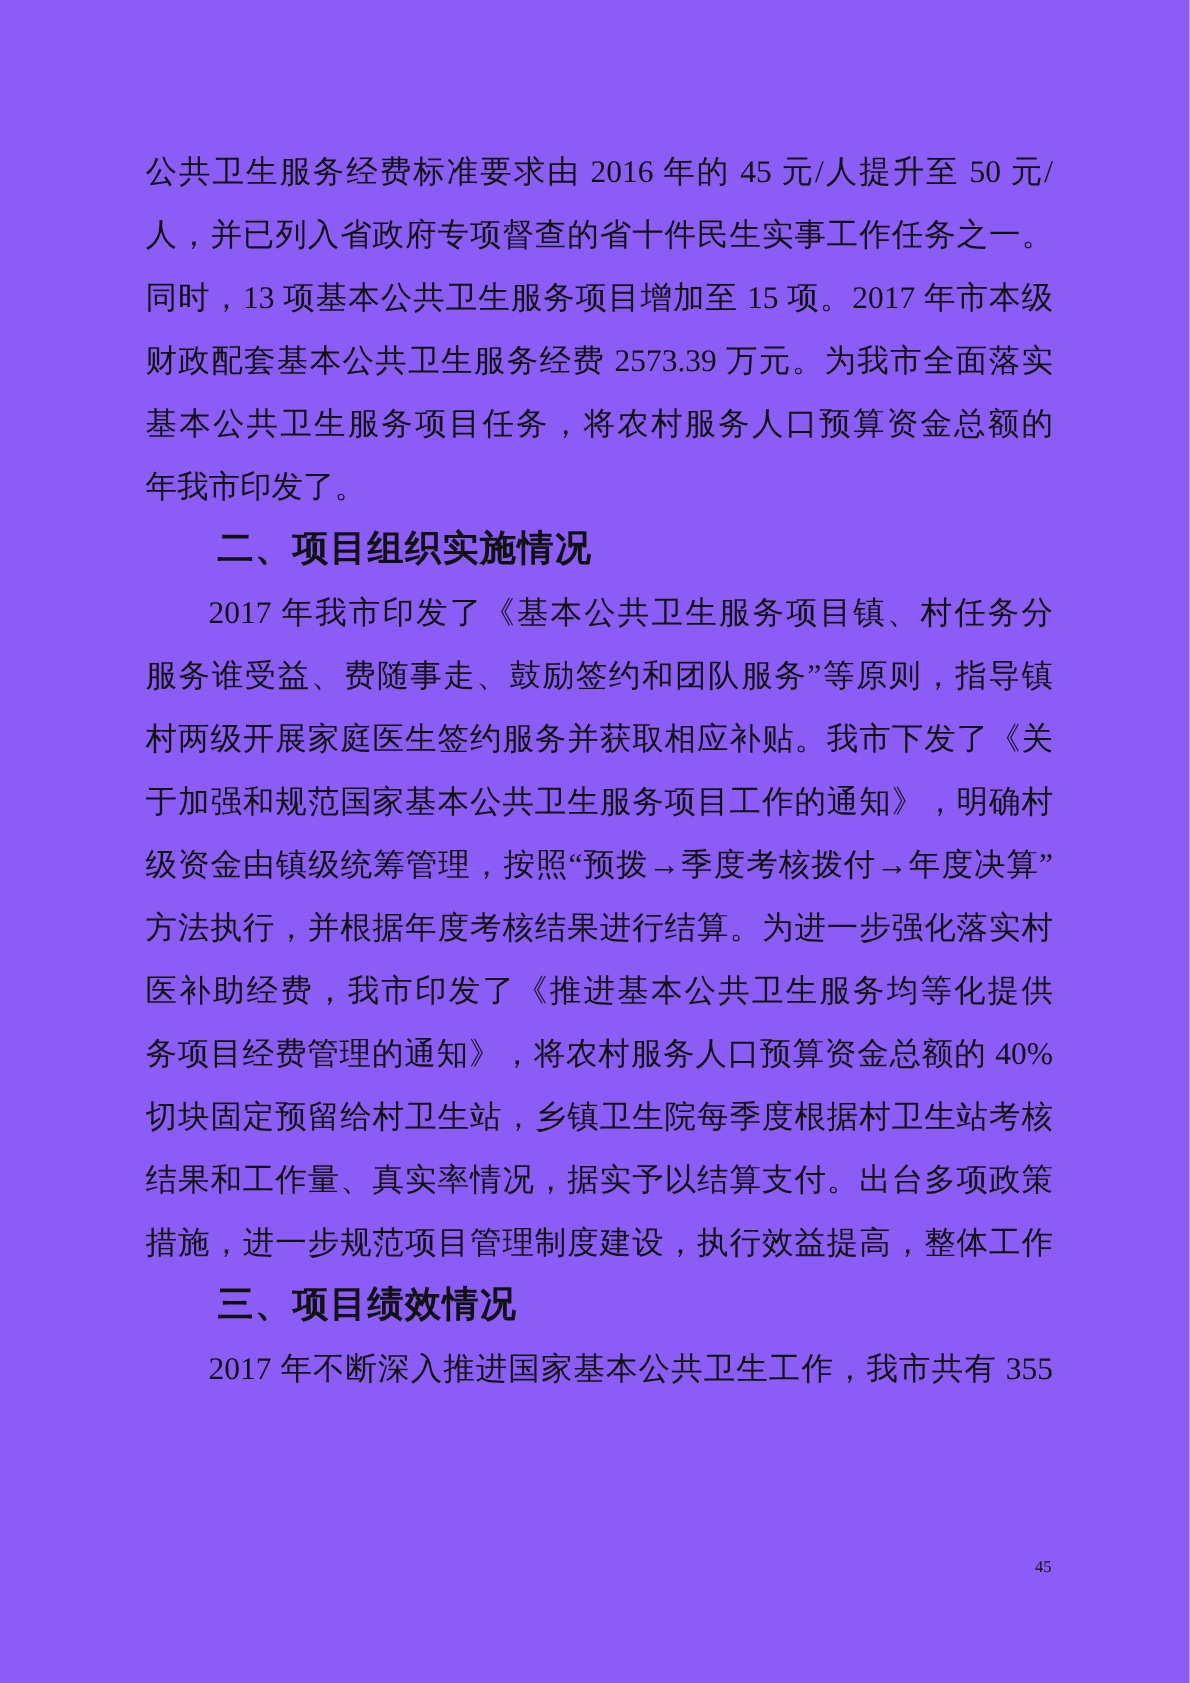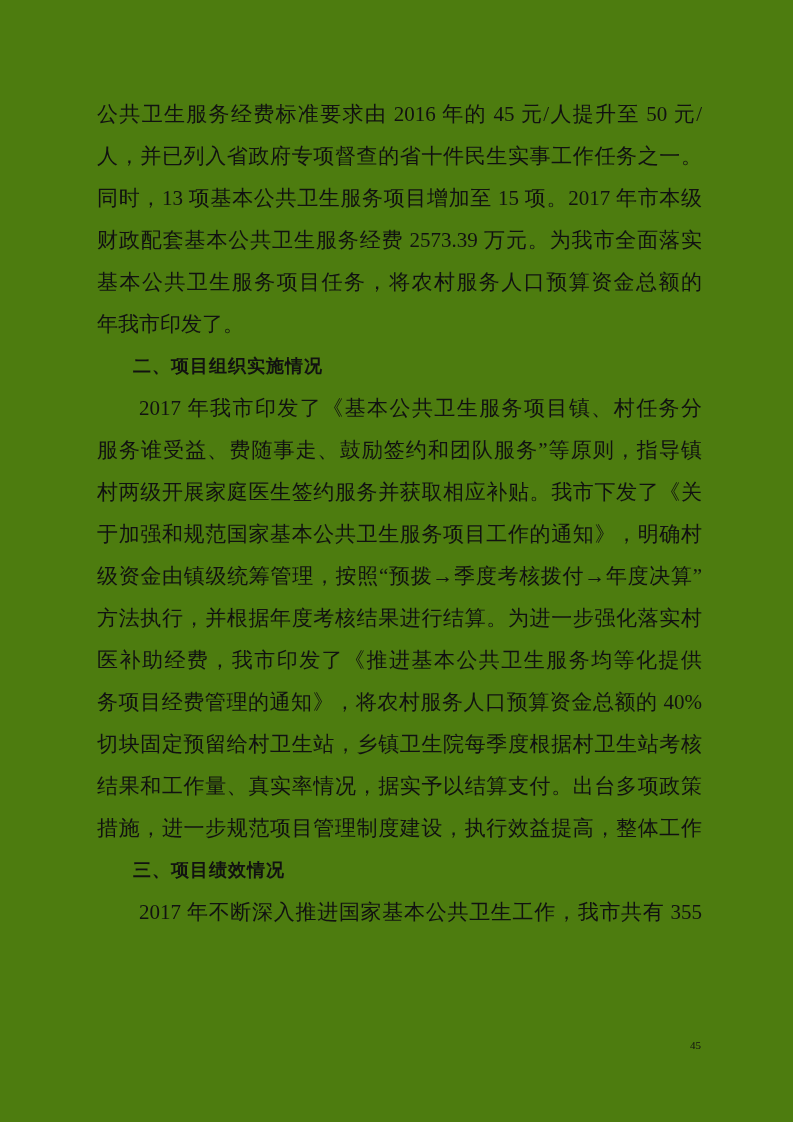--- a/index.html
+++ b/index.html
@@ -11,21 +11,21 @@
     width: 793px;
     height: 1122px;
     position: relative;
     overflow: hidden;
     font-family: "Liberation Serif", "DejaVu Serif", serif;
     color: #111111;
   }
   .page {
     position: absolute;
     inset: 0;
-    background: #4d7c0f;
+    background: #8b5cf6;
   }
   .content {
     position: absolute;
     left: 97px;
     top: 93px;
     width: 605px;
   }
   .block { margin: 0; padding: 0; }
   .line {
     height: 42px;
@@ -38,21 +38,21 @@
   .line.justify {
     text-align: justify;
     text-align-last: justify;
   }
   .line.indent {
     text-indent: 2em;
   }
   .heading .line {
     font-family: "Liberation Sans", "DejaVu Sans", sans-serif;
     font-weight: 700;
-    font-size: 18px;
+    font-size: 24px;
     text-indent: 2em;
     letter-spacing: 1px;
   }
   .page-number {
     position: absolute;
     top: 1036px;
     right: 92px;
     font-size: 11px;
     line-height: 18px;
     color: #111111;

